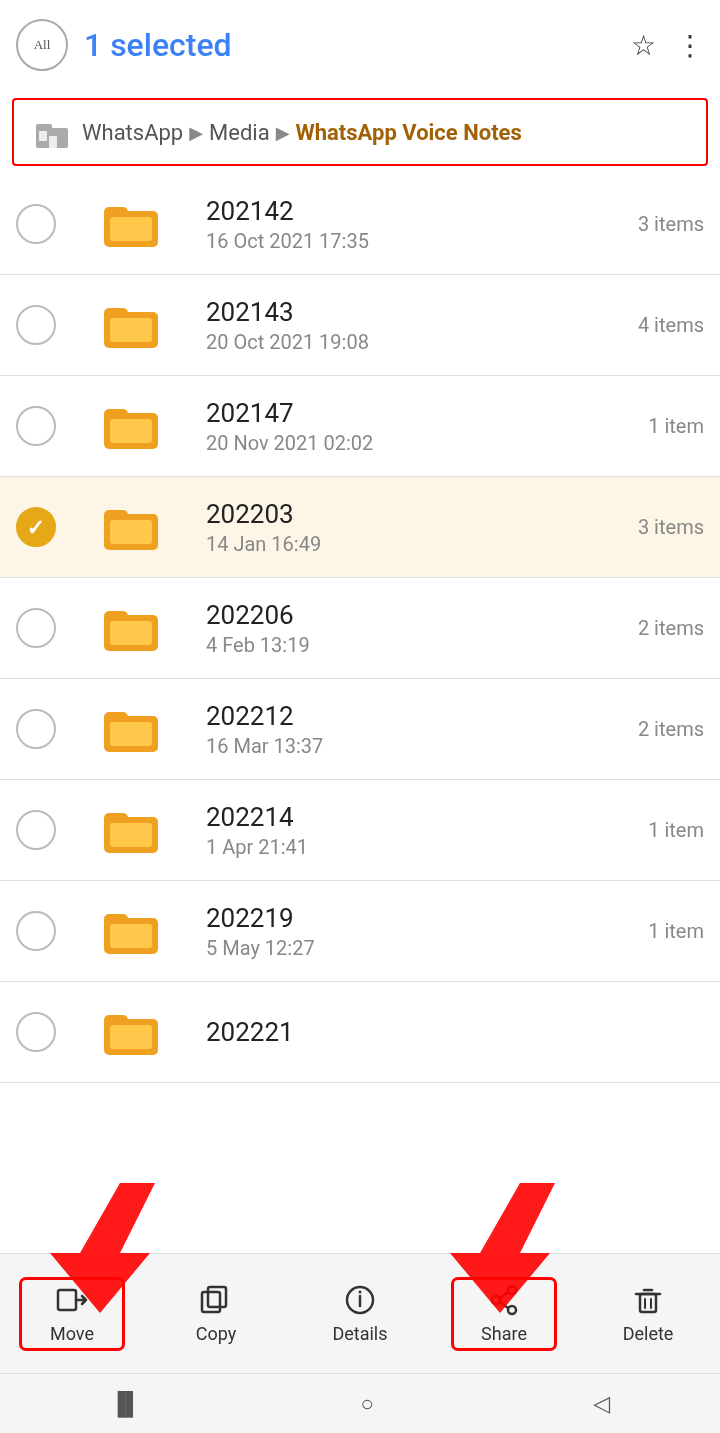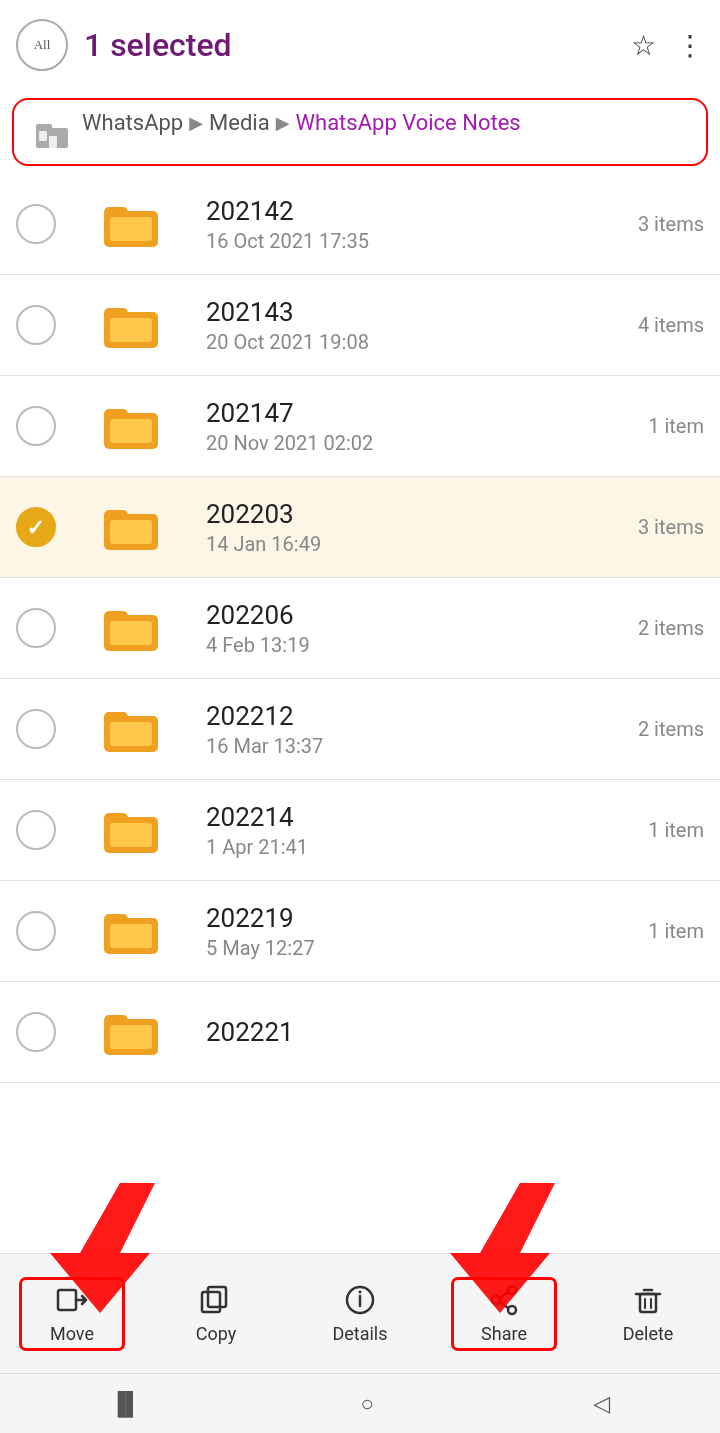--- a/index.html
+++ b/index.html
@@ -33,41 +33,41 @@
     }
     .header-circle-text {
       font-size: 13px;
       color: #555;
       font-family: Liberation Serif, serif;
     }
     .header-title {
       flex: 1;
       font-size: 32px;
       font-weight: 500;
-      color: #701a75;
+      color: #3b82f6;
     }
     .header-icons {
       display: flex;
       align-items: center;
       gap: 20px;
     }
     .header-icon {
       font-size: 28px;
       color: #333;
       cursor: pointer;
     }
 
     
     .breadcrumb-row {
       display: flex;
-      align-items: flex-start;
+      align-items: center;
       padding: 10px 16px;
       border: 2.5px solid red;
       margin: 8px 12px;
-      border-radius: 16px;
+      border-radius: 4px;
     }
     .breadcrumb-home-icon {
       width: 44px;
       height: 44px;
       display: flex;
       align-items: center;
       justify-content: center;
       margin-right: 8px;
       flex-shrink: 0;
     }
@@ -78,22 +78,22 @@
       font-size: 22px;
     }
     .breadcrumb-normal {
       color: #555;
     }
     .breadcrumb-arrow {
       color: #888;
       font-size: 18px;
     }
     .breadcrumb-active {
-      color: #a21caf;
-      font-weight: 400;
+      color: #a16207;
+      font-weight: 700;
     }
 
     
     .list-item {
       display: flex;
       align-items: center;
       padding: 18px 16px;
       border-bottom: 1px solid #e0e0e0;
       background: #ffffff;
       gap: 25px;

